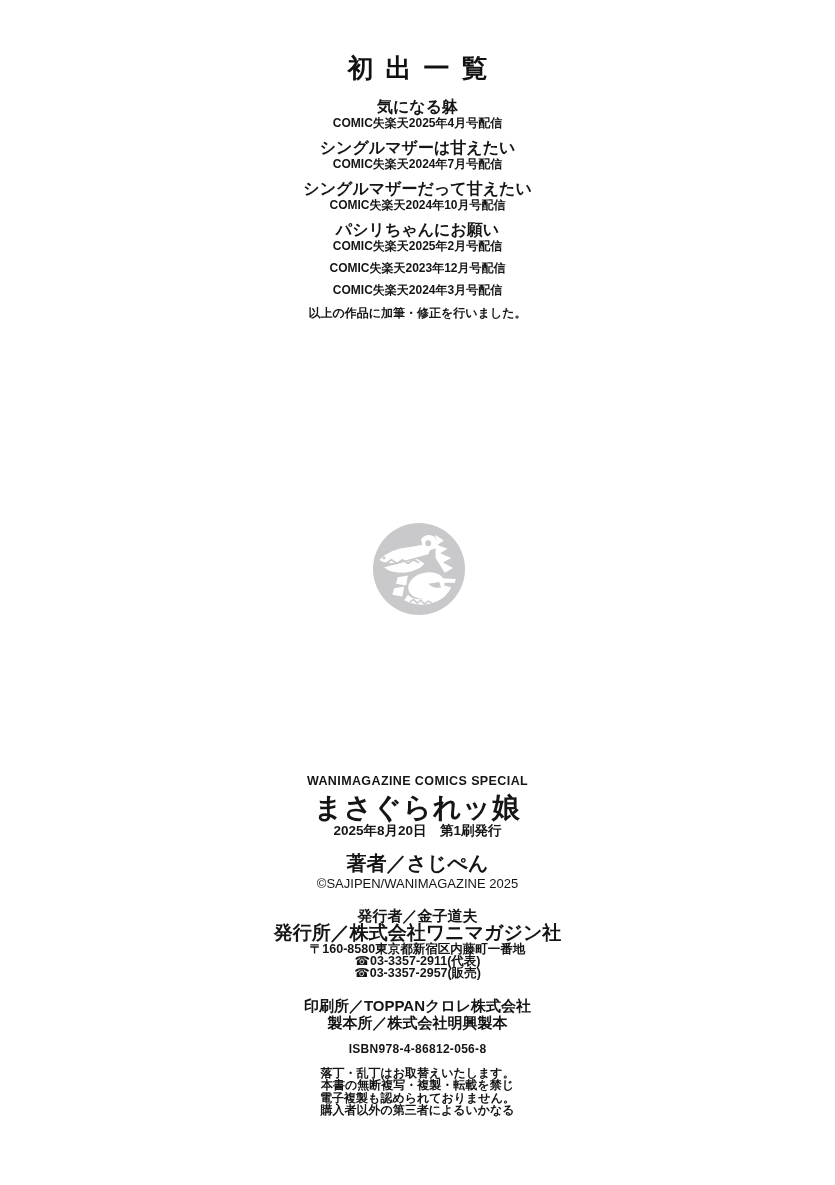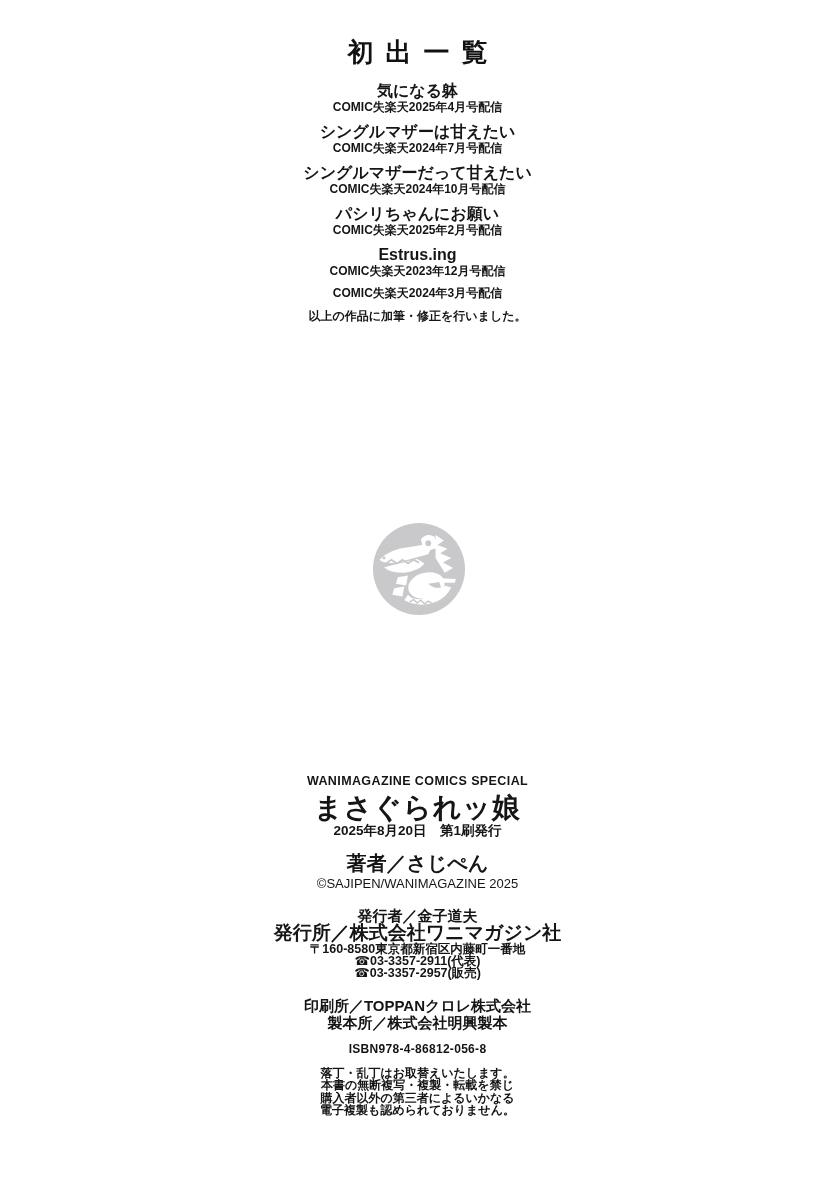--- a/index.html
+++ b/index.html
@@ -4,21 +4,21 @@
 <style>
   html,body{margin:0;padding:0;background:#fff;}
   .page{
     position:relative;
     width:835px;height:1185px;
     background:#ffffff;color:#151515;
     font-family:"Liberation Sans","DejaVu Sans",sans-serif;
     overflow:hidden;text-align:center;
   }
   
-  .pub-section{position:absolute;top:36px;left:0;width:100%;text-align:center;}
+  .pub-section{position:absolute;top:52px;left:0;width:100%;text-align:center;}
   .pub-heading{
     margin:0;font-size:26px;font-weight:800;
     letter-spacing:12px;text-indent:12px;line-height:32px;color:#111;
   }
   .pub-entries{margin-top:14px;}
   .pub-entry{margin-bottom:9px;}
   .pub-entry-title{font-size:16px;font-weight:700;line-height:18px;}
   .pub-entry-info{font-size:12px;font-weight:700;line-height:13px;margin-top:1px;}
   .pub-note{margin-top:9px;font-size:12px;font-weight:700;line-height:14px;}
   
@@ -61,21 +61,20 @@
       </div>
       <div class="pub-entry">
         <div class="pub-entry-title">シングルマザーだって甘えたい</div>
         <div class="pub-entry-info">COMIC失楽天2024年10月号配信</div>
       </div>
       <div class="pub-entry">
         <div class="pub-entry-title">パシリちゃんにお願い</div>
         <div class="pub-entry-info">COMIC失楽天2025年2月号配信</div>
       </div>
       <div class="pub-entry">
-        <div class="pub-entry-title">Estrus.ing</div>
         <div class="pub-entry-info">COMIC失楽天2023年12月号配信</div>
       </div>
       <div class="pub-entry">
         <div class="pub-entry-info">COMIC失楽天2024年3月号配信</div>
       </div>
     </div>
 
     <div class="pub-note">以上の作品に加筆・修正を行いました。</div>
   </section>
 
@@ -127,18 +126,18 @@
     <div class="print-block">
       <div class="printer">印刷所／TOPPANクロレ株式会社</div>
       <div class="binder">製本所／株式会社明興製本</div>
     </div>
 
     <div class="isbn">ISBN978-4-86812-056-8</div>
 
     <div class="notices">
       <div class="notice-line">落丁・乱丁はお取替えいたします。</div>
       <div class="notice-line">本書の無断複写・複製・転載を禁じ</div>
+      <div class="notice-line">電子複製も認められておりません。</div>
       <div class="notice-line">購入者以外の第三者によるいかなる</div>
-      <div class="notice-line">電子複製も認められておりません。</div>
     </div>
   </section>
 
 </div>
 
 </body></html>

